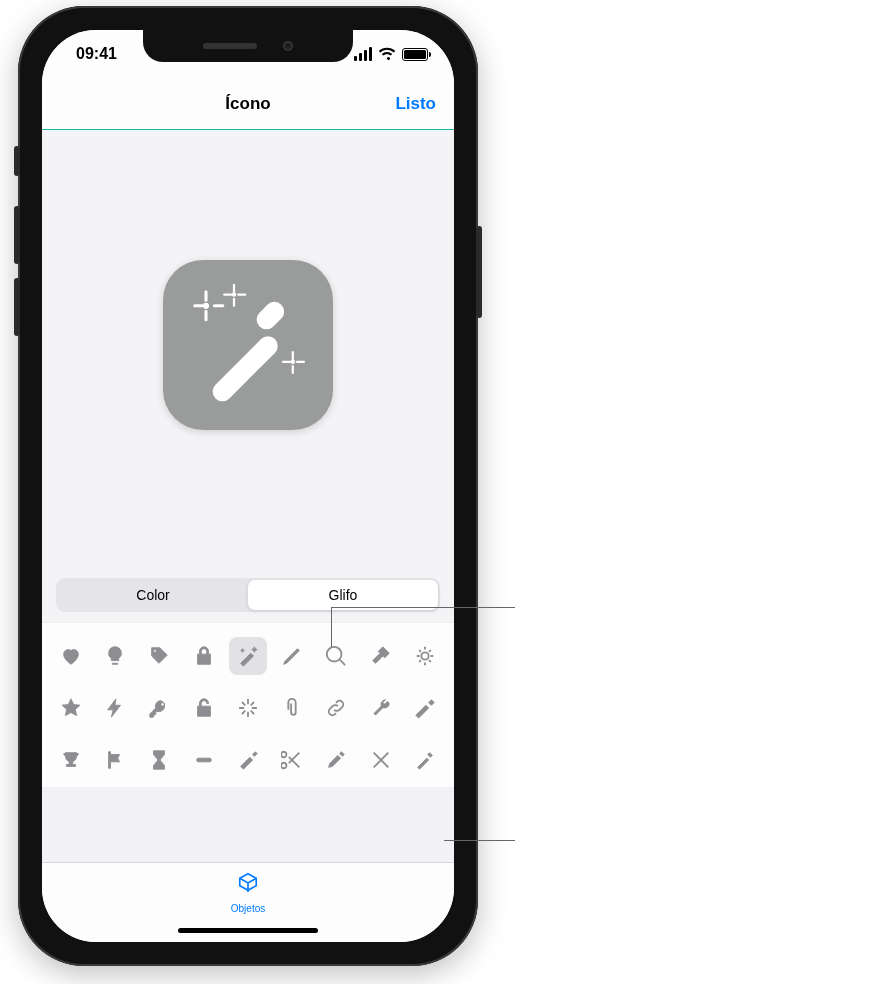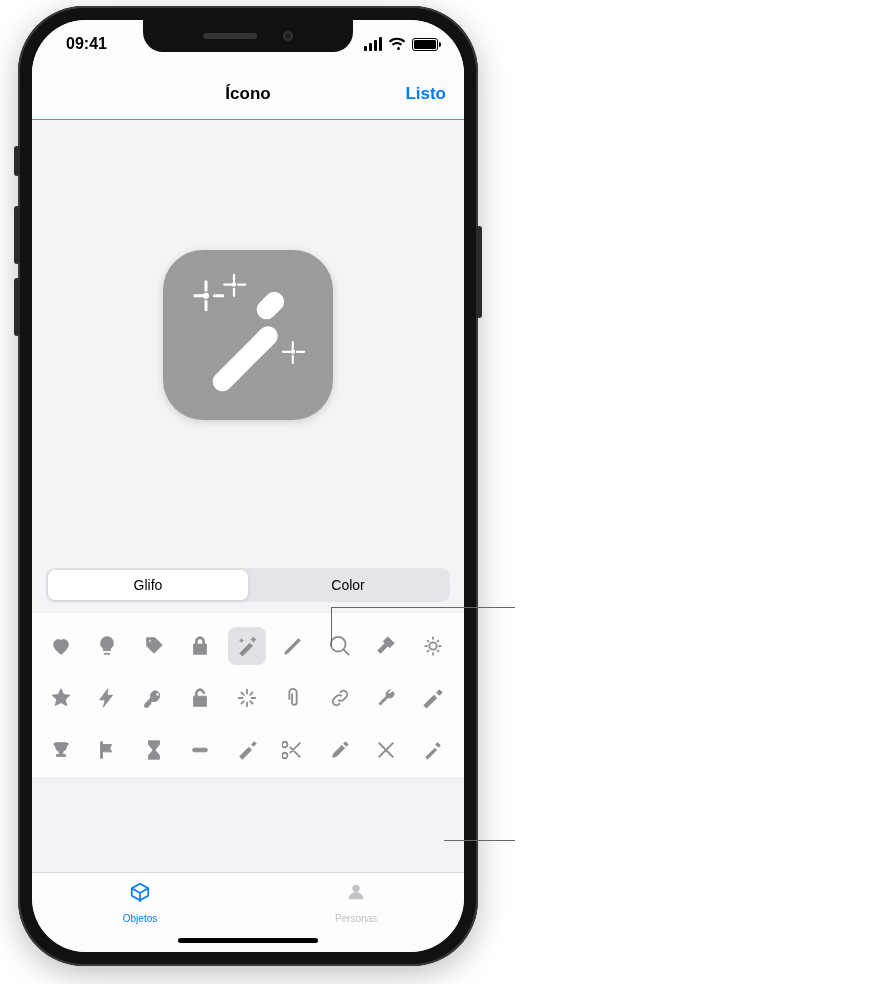--- a/index.html
+++ b/index.html
@@ -12,21 +12,21 @@
   }
   
   .phone {
     position: absolute;
     left: 18px;
     top: 6px;
     width: 460px;
     height: 960px;
     background: #111;
     border-radius: 66px;
-    padding: 14px;
+    padding: 24px;
     box-shadow: inset 0 0 0 2px #3a3a3a, 0 8px 30px rgba(0,0,0,.25);
   }
   .phone-btn { position:absolute; background:#2a2a2a; border-radius:4px; }
   .btn-mute   { left:-4px; top:140px; width:6px; height:30px; }
   .btn-volup  { left:-4px; top:200px; width:6px; height:58px; }
   .btn-voldn  { left:-4px; top:272px; width:6px; height:58px; }
   .btn-power  { right:-4px; top:220px; width:6px; height:92px; }
 
   .screen {
     width: 100%; height: 100%;
@@ -308,22 +308,22 @@
     <div class="preview">
       <div class="app-icon">
         <svg>
             <use href="#ic-wand-big"></use>
           </svg>
       </div>
     </div>
 
     <div class="segwrap">
       <div class="segmented">
+        <div class="seg">Color</div>
         <div class="seg active">Glifo</div>
-        <div class="seg">Color</div>
       </div>
     </div>
 
     <div class="glyph-area">
       <div class="glyph-grid" id="glyph-grid">
           <div class="gcell">
             <svg>
               <use href="#ic-heart"></use>
             </svg>
           </div>
@@ -460,26 +460,20 @@
         </div>
     </div>
 
     <div class="tabs">
       <div class="tab active">
         <svg stroke="currentColor" fill="none">
             <use href="#tab-objects"></use>
           </svg>
         <span>Objetos</span>
       </div>
-      <div class="tab">
-        <svg fill="currentColor">
-            <use href="#tab-people"></use>
-          </svg>
-        <span>Personas</span>
-      </div>
     </div>
 
     <div class="home-ind">
         <i></i>
       </div>
   </div>
 </div>
 
 <div class="callout c1h"></div>
 <div class="callout c1v"></div>

